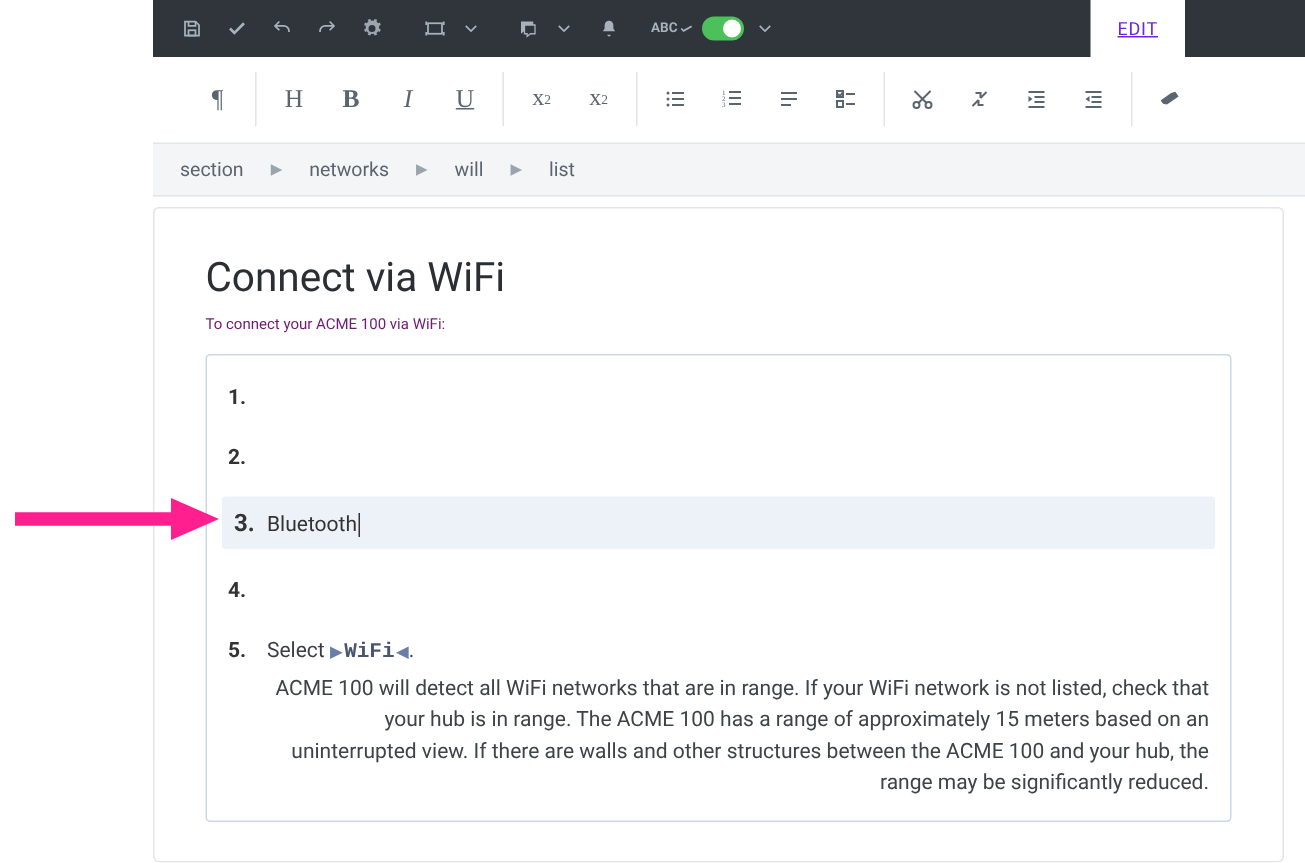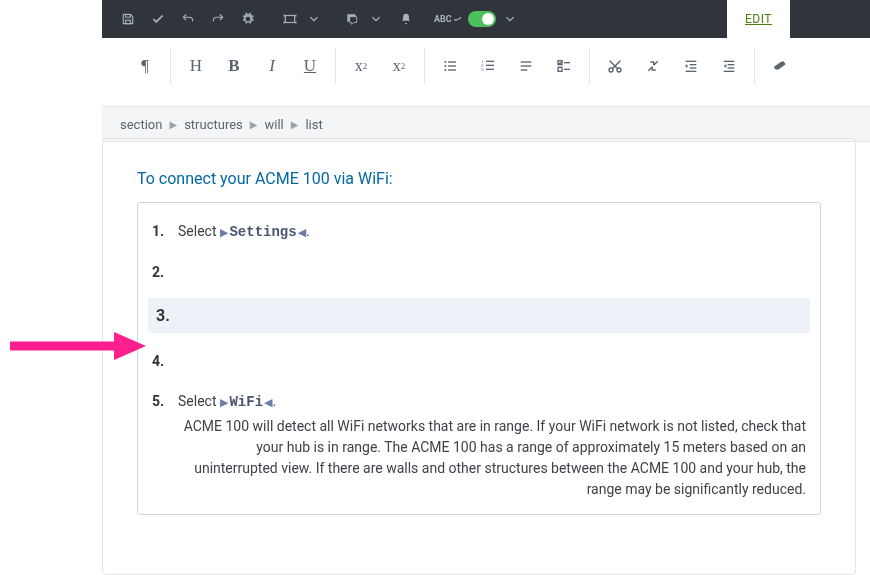--- a/index.html
+++ b/index.html
@@ -59,21 +59,21 @@
   .tab {
     padding: 0 18px;
     display:flex; align-items:center;
     font-size: 12px;
     letter-spacing: 0.5px;
     color: #c8d0d6;
     cursor:pointer;
   }
   .tab.active {
     background: #fff;
-    color: #4d7c0f;
+    color: #6d28d9;
     text-decoration: underline;
   }
 
   
   .fmtbar {
     position:absolute;
     left:102px; right:0; top:38px; height:56px;
     background:#fff;
     display:flex;
     align-items:center;
@@ -95,49 +95,49 @@
   }
   .fmt-btn svg { width:16px; height:16px; }
   .fmt-btn.bold-letter { font-weight: 700; font-size:17px; }
   .fmt-btn.serif-letter { font-size:17px; font-weight:500; }
   .fmt-btn.italic-letter { font-style: italic; font-size:17px; font-weight:500;}
   .fmt-btn.under-letter { text-decoration: underline; font-size:17px; font-weight:500;}
   .sup-x sup, .sub-x sub { font-size:9px; }
 
   
   .crumb {
-    position:absolute; left:102px; right:0; top:106px; height:36px;
+    position:absolute; left:102px; right:0; top:95px; height:36px;
     background:#f4f5f7;
     border-top:1px solid #e3e6e9;
     border-bottom:1px solid #e3e6e9;
     display:flex; align-items:center;
     padding-left:18px;
     font-size:13px; color:#5a6570;
-    gap:7px;
+    gap:18px;
   }
   .crumb .sep { color:#9aa4ad; font-size:10px; }
 
   
   .content {
     position:absolute; left:102px; right:14px; top:138px;
     bottom:0;
     border:1px solid #e1e4e8;
     border-radius:4px;
     padding: 30px 34px 18px 34px;
     overflow:hidden;
   }
   .doc-title {
     font-size: 27px;
     font-weight: 400;
     color:#2b2f33;
     margin-bottom: 10px;
   }
   .doc-intro {
-    font-size: 16px;
-    color:#0369a1;
+    font-size: 10px;
+    color:#701a75;
     margin-bottom: 14px;
   }
   .steps-box {
     border:1px solid #c8d7e8;
     border-radius:3px;
     padding: 12px 14px 10px 14px;
   }
   .step-row {
     display:flex;
     align-items:flex-start;
@@ -370,45 +370,46 @@
       <svg viewBox="0 0 24 24" fill="currentColor">
           <path d="M16 4l4 4-10 10H6l-3-3 9-9 4-2z" transform="rotate(10 12 12)"></path>
         </svg>
     </div>
   </div>
 </div>
 
 <div class="crumb">
   <span>section</span>
   <span class="sep">▶</span>
-  <span>structures</span>
+  <span>networks</span>
   <span class="sep">▶</span>
   <span>will</span>
   <span class="sep">▶</span>
   <span>list</span>
 </div>
 
 <div class="content">
+  <h1 class="doc-title">Connect via WiFi</h1>
   <p class="doc-intro">To connect your ACME 100 via WiFi:</p>
 
   <div class="steps-box">
 
     <div class="step-row">
       <div class="step-num">1.</div>
-      <div class="step-body">
-        <span>Select </span><span class="tag-wrap"><span class="tri-r">▶</span><span class="code-tag">Settings</span><span class="tri-l">◀</span></span><span>.</span>
-      </div>
     </div>
 
     <div class="step-row">
       <div class="step-num">2.</div>
     </div>
 
     <div class="step-input-row">
       <div class="step-num">3.</div>
+      <div class="step-body">
+        <span class="input-like">Bluetooth</span>
+      </div>
     </div>
 
     <div class="step-row">
       <div class="step-num">4.</div>
     </div>
 
     <div class="step-row" style="padding-bottom:4px">
       <div class="step-num">5.</div>
       <div class="step-body">
         <span>Select </span><span class="tag-wrap"><span class="tri-r">▶</span><span class="code-tag">WiFi</span><span class="tri-l">◀</span></span><span>.</span>

